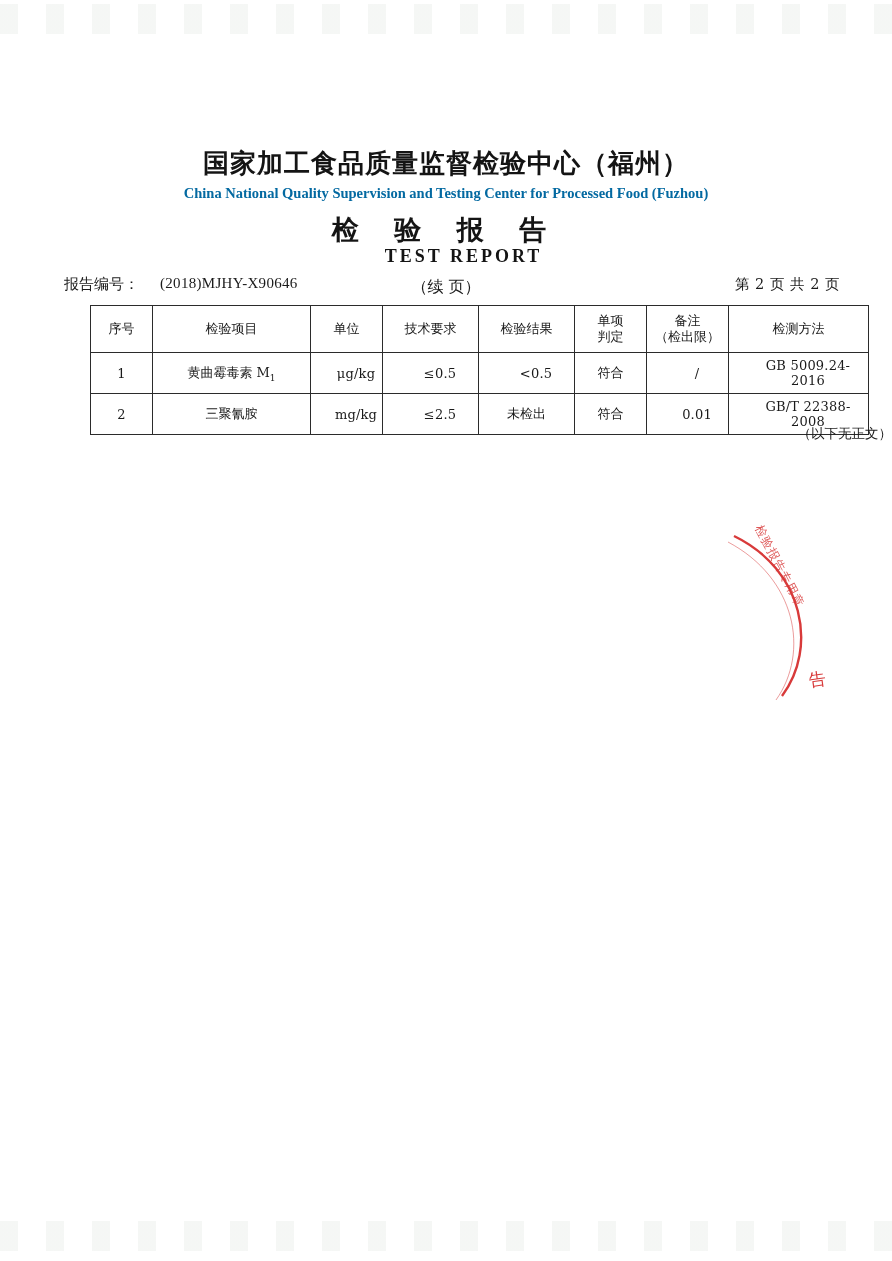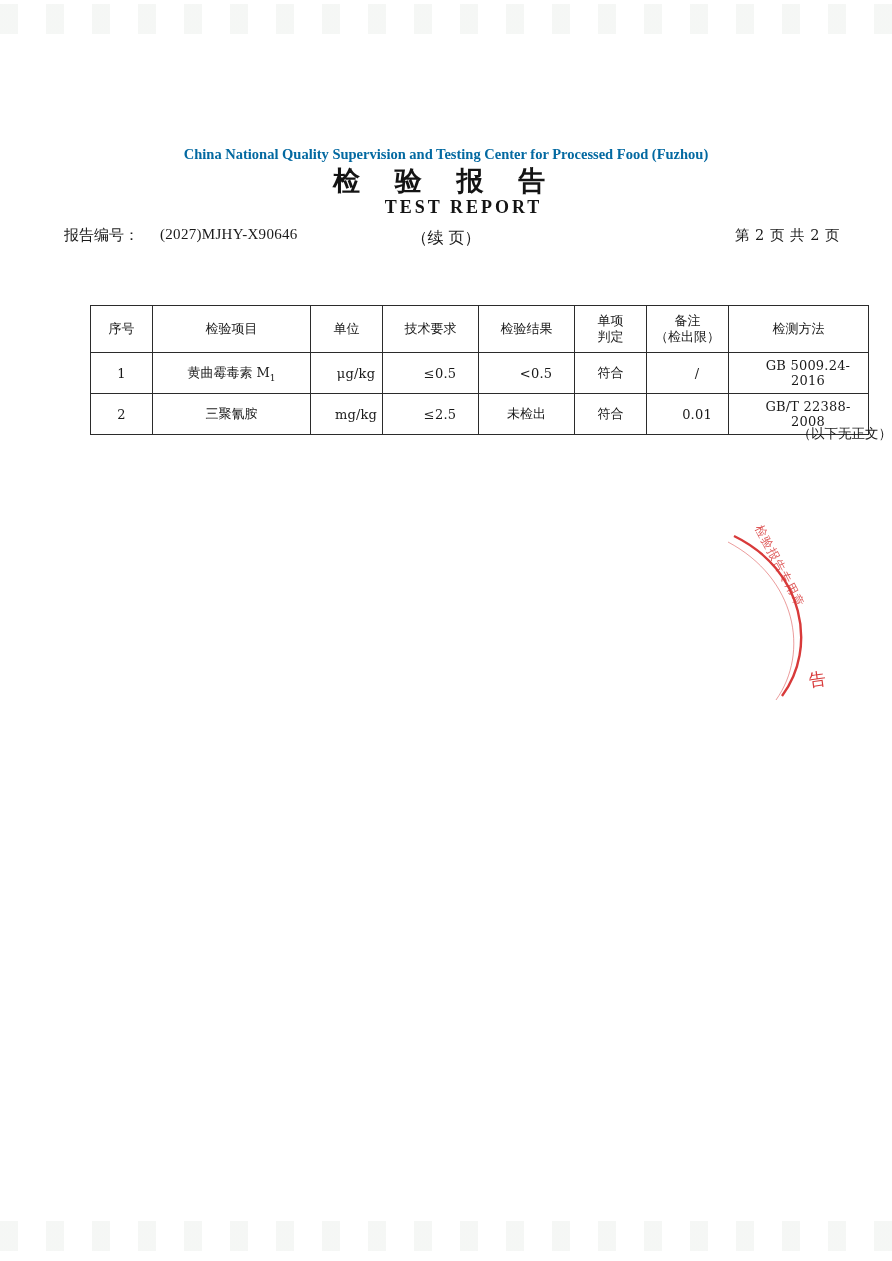--- a/index.html
+++ b/index.html
@@ -50,24 +50,25 @@
     color: #141414;
   }
   .org-en {
     font-family: Liberation Serif, serif;
     font-size: 14.5px;
     font-weight: bold;
     margin-top: 4px;
     color: #0369a1;
   }
   .title-cn {
-    font-family: Liberation Serif, serif;
+    font-family: Liberation Sans, sans-serif;
     font-size: 27px;
     font-weight: bold;
     letter-spacing: 14px;
+    margin-top: 10px;
     color: #141414;
   }
   .title-en {
     font-family: "Liberation Serif", serif;
     font-size: 18px;
     font-weight: bold;
     letter-spacing: 3px;
     margin-top: -2px;
     color: #141414;
     padding-left: 35px;
@@ -195,28 +196,29 @@
 </style>
 </head>
 <body>
 
 <div class="page">
 
   <div class="scan-edge top"></div>
   <div class="scan-edge bottom"></div>
 
   <div class="header">
+    <div class="org-cn">国家加工食品质量监督检验中心（福州）</div>
     <div class="org-en">China National Quality Supervision and Testing Center for Processed Food (Fuzhou)</div>
     <div class="title-cn">检 验 报 告</div>
     <div class="title-en">TEST  REPORT</div>
   </div>
 
   <div class="meta-row">
     <span class="meta-label">报告编号：</span>
-    <span class="meta-value">(2027)MJHY-X90646</span>
+    <span class="meta-value">(2018)MJHY-X90646</span>
     <span class="meta-continued">（续 页）</span>
     <span class="meta-pages">第 2 页  共 2 页</span>
   </div>
 
   <div class="table-wrap">
     <table class="result">
       <colgroup>
         <col style="width:62px">
         <col style="width:158px">
         <col style="width:72px">

